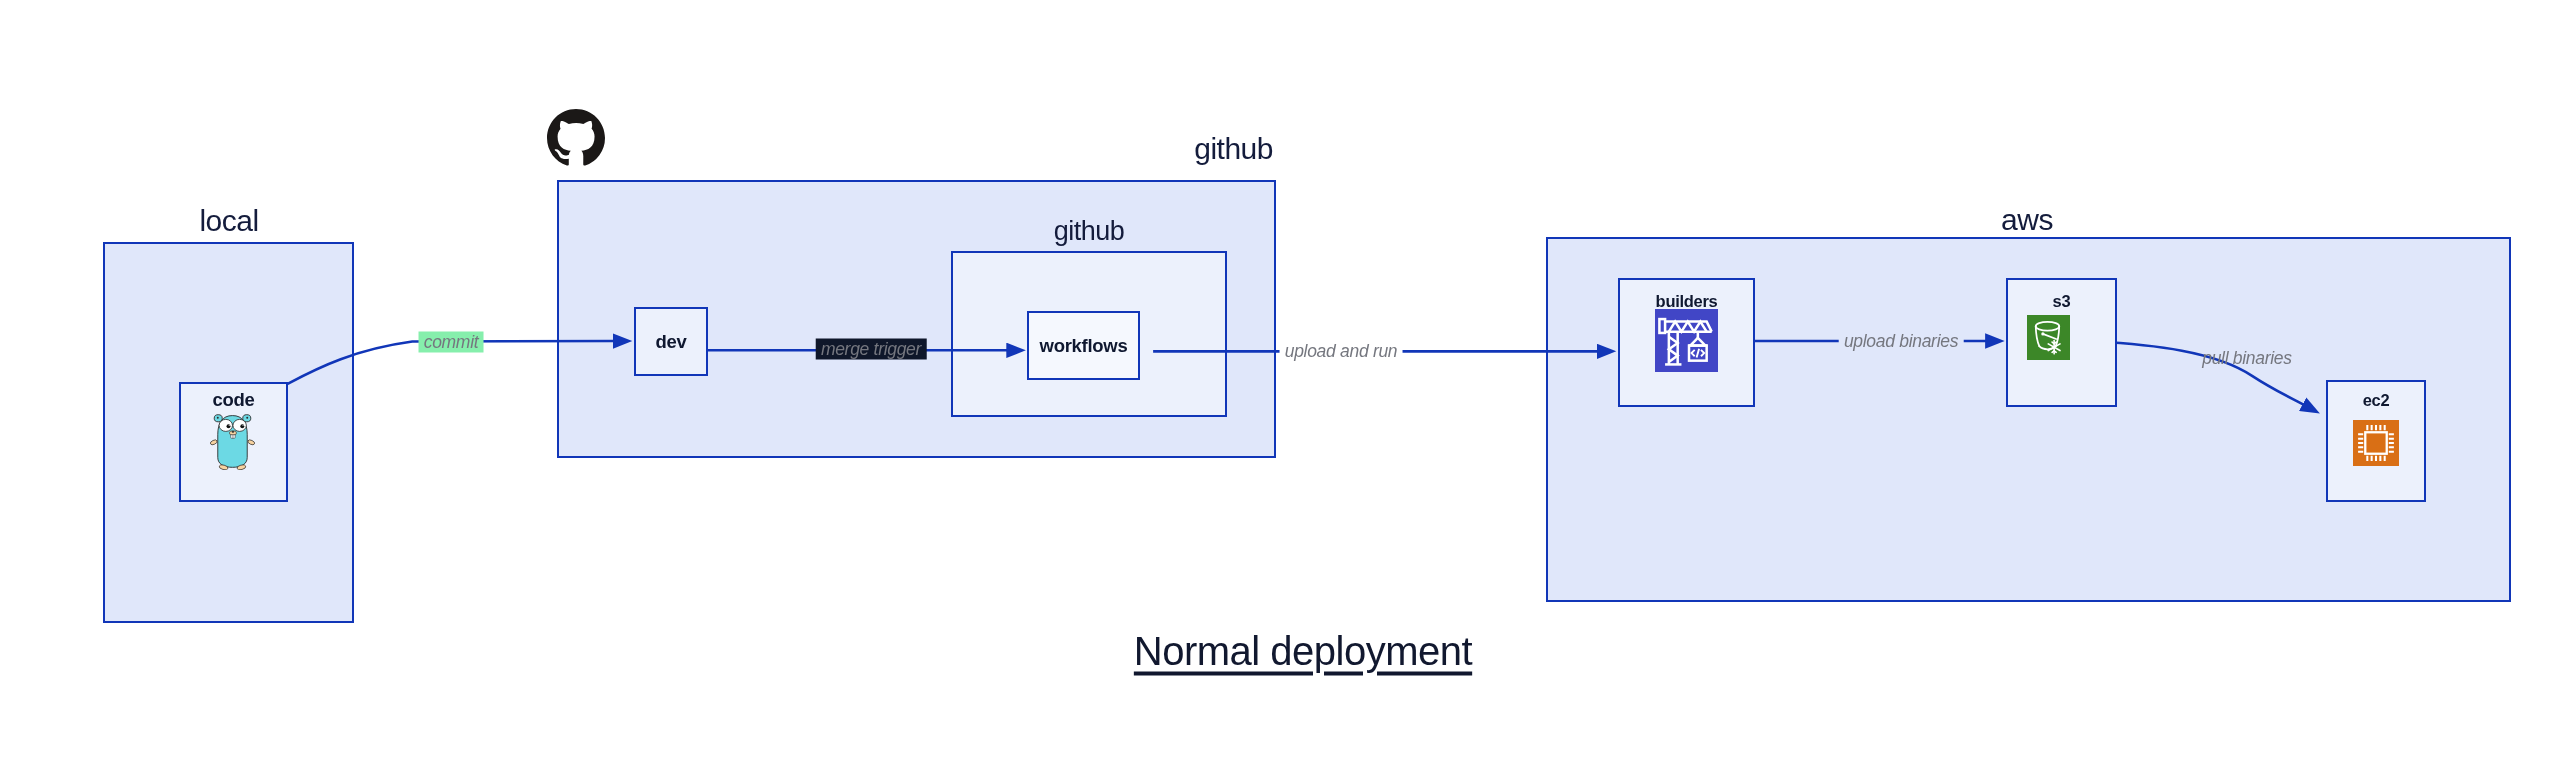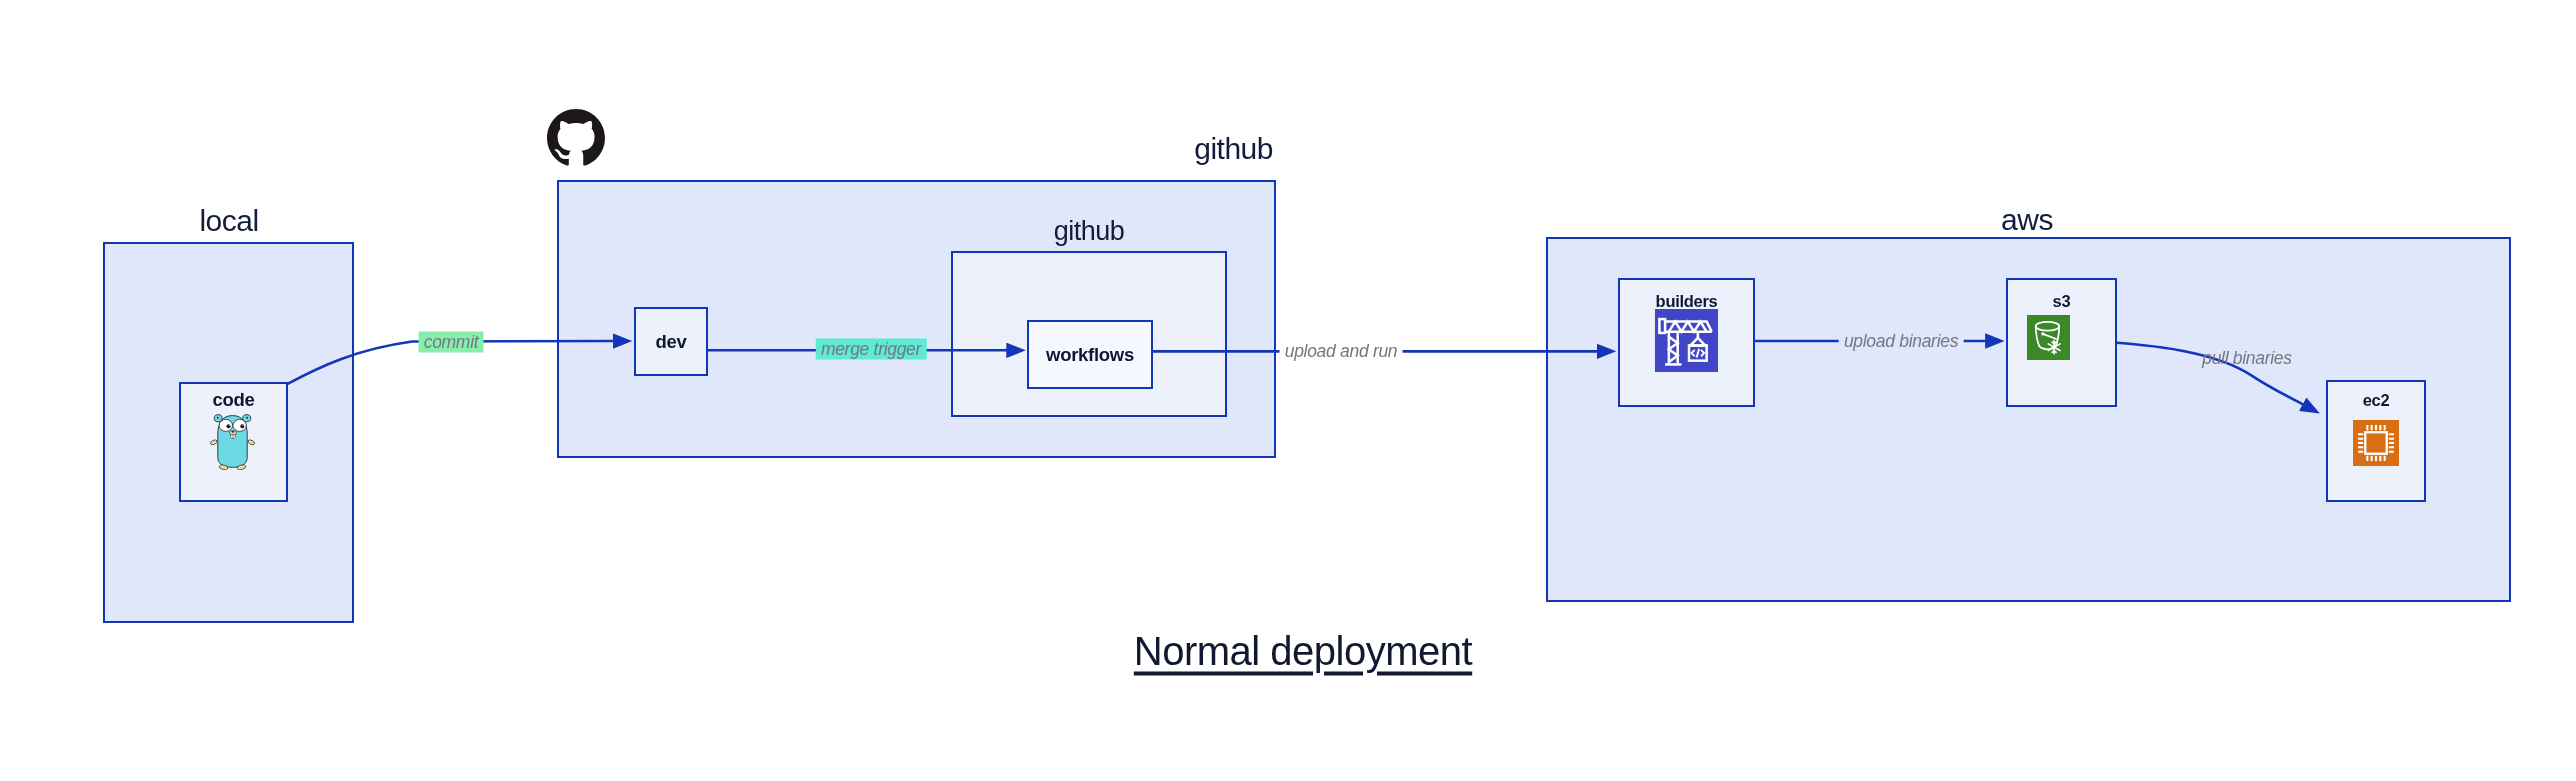--- a/index.html
+++ b/index.html
@@ -101,38 +101,38 @@
   </svg>
 
   <div class="box lvl2" style="left:179px; top:382px; width:109px; height:120px;">
     <span class="node-label" style="margin-top:5.2px;text-align:center;">code</span>
   </div>
 
   <div class="box lvl2 flex-center" style="left:634px; top:307px; width:74px; height:69px;">
     <span class="node-label">dev</span>
   </div>
 
-  <div class="box lvl3 flex-center" style="left:1027px; top:320px; width:126px; height:69px;">
+  <div class="box lvl3 flex-center" style="left:1027px; top:311px; width:113px; height:69px;">
     <span class="node-label">workflows</span>
   </div>
 
   <div class="box lvl2" style="left:1618px; top:278px; width:137px; height:129px;">
     <span class="node-label small-node-label" style="margin-top:12.4px;text-align:center;">builders</span>
   </div>
 
   <div class="box lvl2" style="left:2006px; top:278px; width:111px; height:129px;">
     <span class="node-label small-node-label" style="margin-top:12.4px;">s3</span>
   </div>
 
   <div class="box lvl2" style="left:2326px; top:380px; width:100px; height:122px;">
     <span class="node-label small-node-label" style="margin-top:9.3px;">ec2</span>
   </div>
 
   <span class="edge-label" style="left:451px; top:342px; background:#86efac;">commit</span>
-  <span class="edge-label" style="left:871px; top:349px; background:#5eead4;">merge trigger</span>
+  <span class="edge-label" style="left:871px; top:349px; background:#0f172a;">merge trigger</span>
   <span class="edge-label" style="left:1341px; top:351px; background:#ffffff;">upload and run</span>
   <span class="edge-label" style="left:1901px; top:341px; background:#e0e7fa;">upload binaries</span>
   <span class="edge-label" style="left:2215px; top:358px;margin-left:32px;">pull binaries</span>
 
   <svg class="icon-tile" style="left:547px; top:109px;" width="58" height="58" viewBox="0 0 16 16">
     <path fill="#1b1817" d="M8 0C3.58 0 0 3.58 0 8c0 3.54 2.29 6.53 5.47 7.59.4.07.55-.17.55-.38 0-.19-.01-.82-.01-1.49-2.01.37-2.53-.49-2.69-.94-.09-.23-.48-.94-.82-1.13-.28-.15-.68-.52-.01-.53.63-.01 1.08.58 1.23.82.72 1.21 1.87.87 2.33.66.07-.52.28-.87.51-1.07-1.78-.2-3.64-.89-3.64-3.95 0-.87.31-1.59.82-2.15-.08-.2-.36-1.02.08-2.12 0 0 .67-.21 2.2.82.64-.18 1.32-.27 2-.27s1.36.09 2 .27c1.53-1.04 2.2-.82 2.2-.82.44 1.1.16 1.92.08 2.12.51.56.82 1.27.82 2.15 0 3.07-1.87 3.75-3.65 3.95.29.25.54.73.54 1.48 0 1.07-.01 1.93-.01 2.2 0 .21.15.46.55.38A8.013 8.013 0 0016 8c0-4.42-3.58-8-8-8z"></path>
   </svg>
 
   <svg class="icon-tile" style="left:210px; top:412px;" width="45" height="58" viewBox="0 0 100 130">
     <g stroke="#2b2b2b" stroke-width="2">

